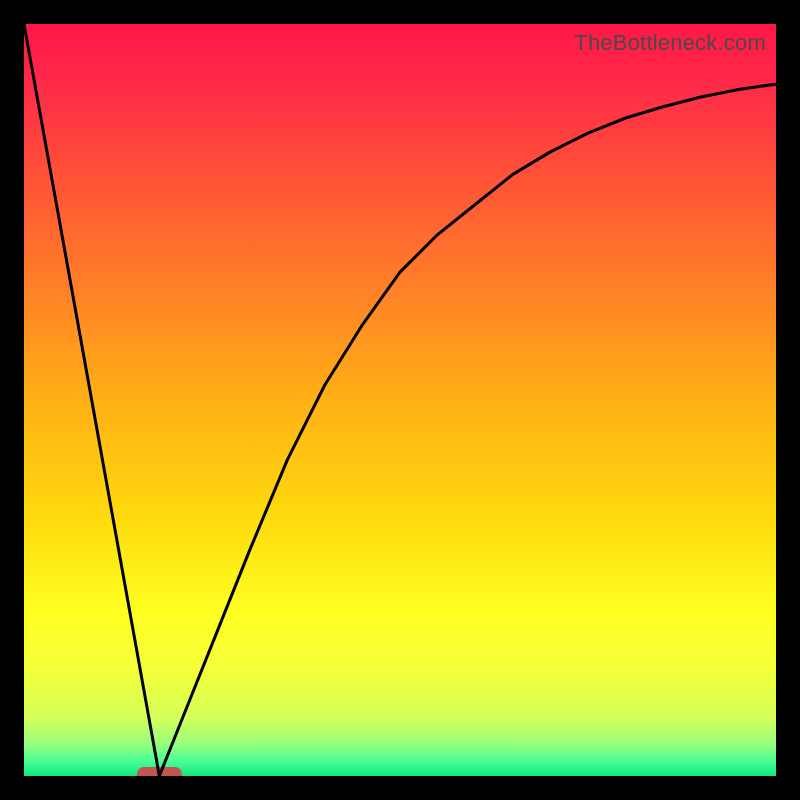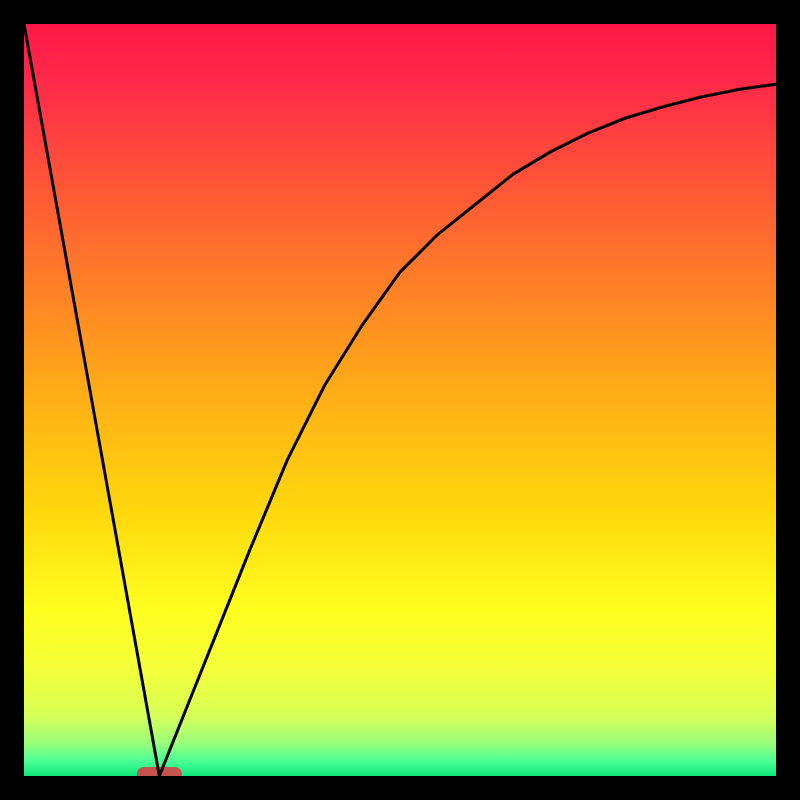--- a/index.html
+++ b/index.html
@@ -58,14 +58,15 @@
             <stop offset="95.5%" stop-color="#9dff79"></stop>
             <stop offset="98%" stop-color="#4bff95"></stop>
             <stop offset="100%" stop-color="#0fe87c"></stop>
           </linearGradient>
         </defs>
         <rect x="0" y="0" width="752" height="752" fill="url(#bg)"></rect>
         <rect x="112.79999999999998" y="743" width="45.12" height="14" rx="7" ry="7" fill="#c5544e"></rect>
         <path d="M0.00 0.00 L135.36 752.00" fill="none" stroke="#000000" stroke-width="3" stroke-linecap="round" stroke-linejoin="round"></path>
         <path d="M135.36 752.00 L165.44 676.80 L195.52 601.60 L225.60 526.40 L263.20 436.16 L300.80 360.96 L338.40 300.80 L376.00 248.16 L413.60 210.56 L451.20 180.48 L488.80 150.40 L526.40 127.84 L564.00 109.04 L601.60 94.00 L639.20 82.72 L676.80 72.94 L714.40 65.42 L752.00 60.16" fill="none" stroke="#000000" stroke-width="3" stroke-linecap="round" stroke-linejoin="round"></path>
       </svg>
+    <div class="watermark">TheBottleneck.com</div>
   </div>
 </div>
 
 </body></html>

